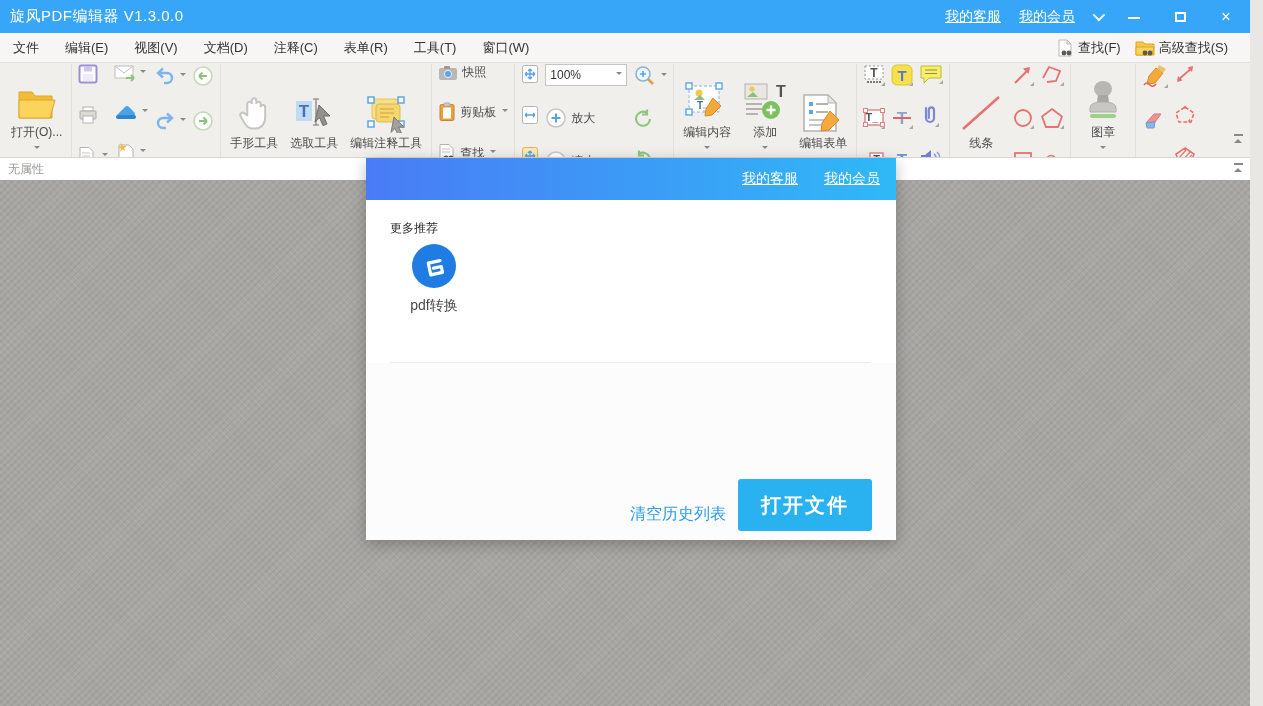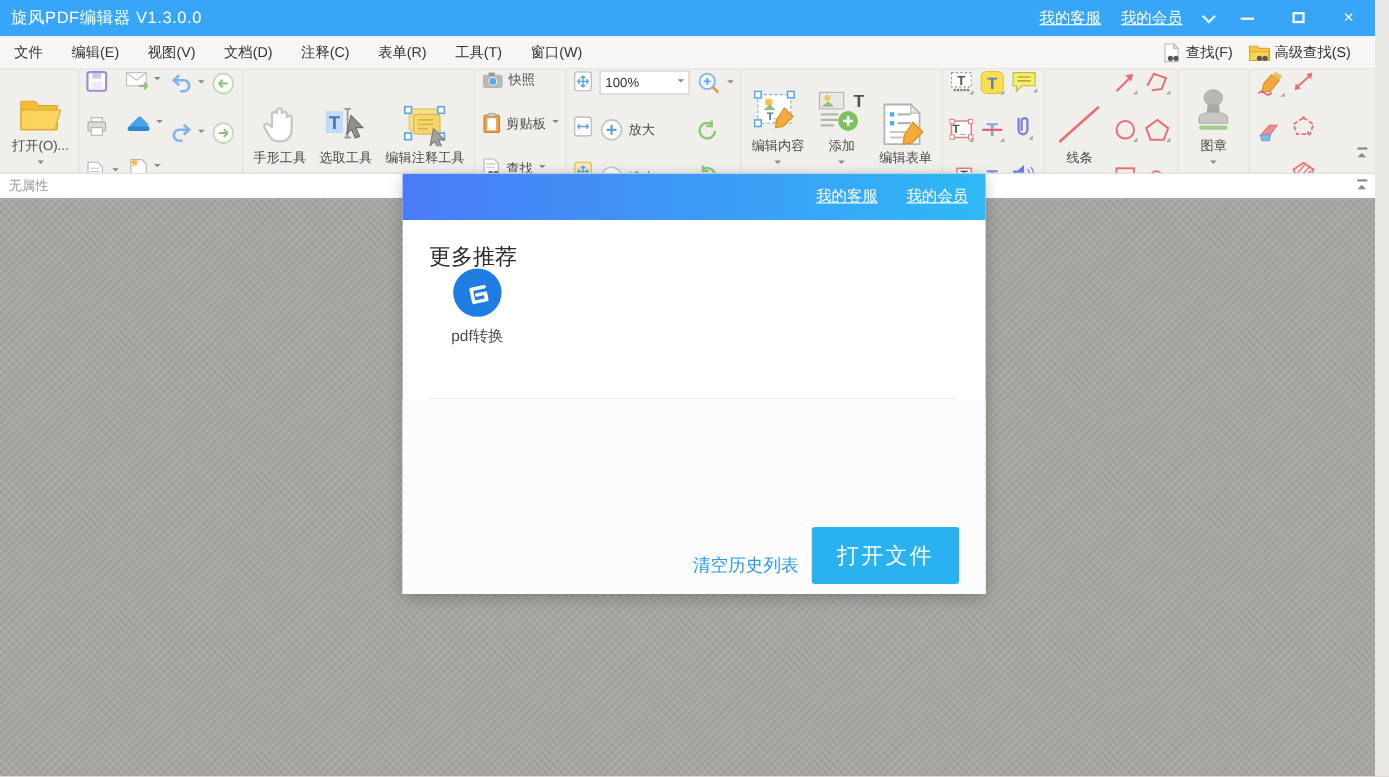--- a/index.html
+++ b/index.html
@@ -50,29 +50,29 @@
   
   .canvas{position:absolute;left:0;top:181px;width:100%;height:525px;background-color:#a8a6a3;
     background-image:repeating-linear-gradient(45deg,rgba(255,255,255,.06) 0 2px,transparent 2px 5px),
                      repeating-linear-gradient(-45deg,rgba(0,0,0,.05) 0 2px,transparent 2px 5px);}
 
   
   .dialog{position:absolute;left:366px;top:158px;width:530px;height:382px;background:#fff;box-shadow:0 4px 14px rgba(0,0,0,.25);}
   .dialog-header{height:42px;background:linear-gradient(90deg,#4a7bf6,#2fb9f6);display:flex;align-items:center;justify-content:flex-end;gap:26px;padding:0 16px;}
   .dialog-header a{color:#fff;font-size:14px;text-decoration:underline;cursor:pointer;}
   .dialog-body{position:relative;height:340px;}
-  .sec-title{position:absolute;left:24px;top:20px;font-size:20px;color:#2b2b2b;font-weight:500;}
+  .sec-title{position:absolute;left:24px;top:20px;font-size:12px;color:#2b2b2b;font-weight:500;}
   .shortcuts{position:absolute;left:36px;top:44px;display:flex;gap:41px;}
   .shortcut{width:64px;display:flex;flex-direction:column;align-items:center;cursor:pointer;}
   .circle{width:44px;height:44px;border-radius:50%;background:#1e7ce2;display:flex;align-items:center;justify-content:center;}
   .sc-label{margin-top:9px;font-size:14px;color:#4a4a4a;white-space:nowrap;}
   .divider{position:absolute;left:24px;right:26px;top:162px;height:1px;background:#ececec;}
   .history-area{position:absolute;left:0;right:0;top:163px;bottom:0;background:#fcfcfc;}
   .clear-link{position:absolute;right:170px;bottom:15px;font-size:16px;color:#2a9af0;cursor:pointer;text-decoration:none;}
-  .open-file-btn{position:absolute;right:24px;bottom:9px;width:134px;height:52px;background:#29b2ef;border:none;border-radius:3px;color:#fff;font-size:20px;font-weight:normal;cursor:pointer;letter-spacing:2px;}
+  .open-file-btn{position:absolute;right:24px;bottom:9px;width:134px;height:52px;background:#29b2ef;border:none;border-radius:3px;color:#fff;font-size:20px;font-weight:bold;cursor:pointer;letter-spacing:2px;}
 </style>
 </head>
 <body>
 
 <div id="app">
 
   <div class="titlebar">
     <span class="app-title">旋风PDF编辑器 V1.3.0.0</span>
     <div class="tb-right">
       <a class="tb-link">我的客服</a>

